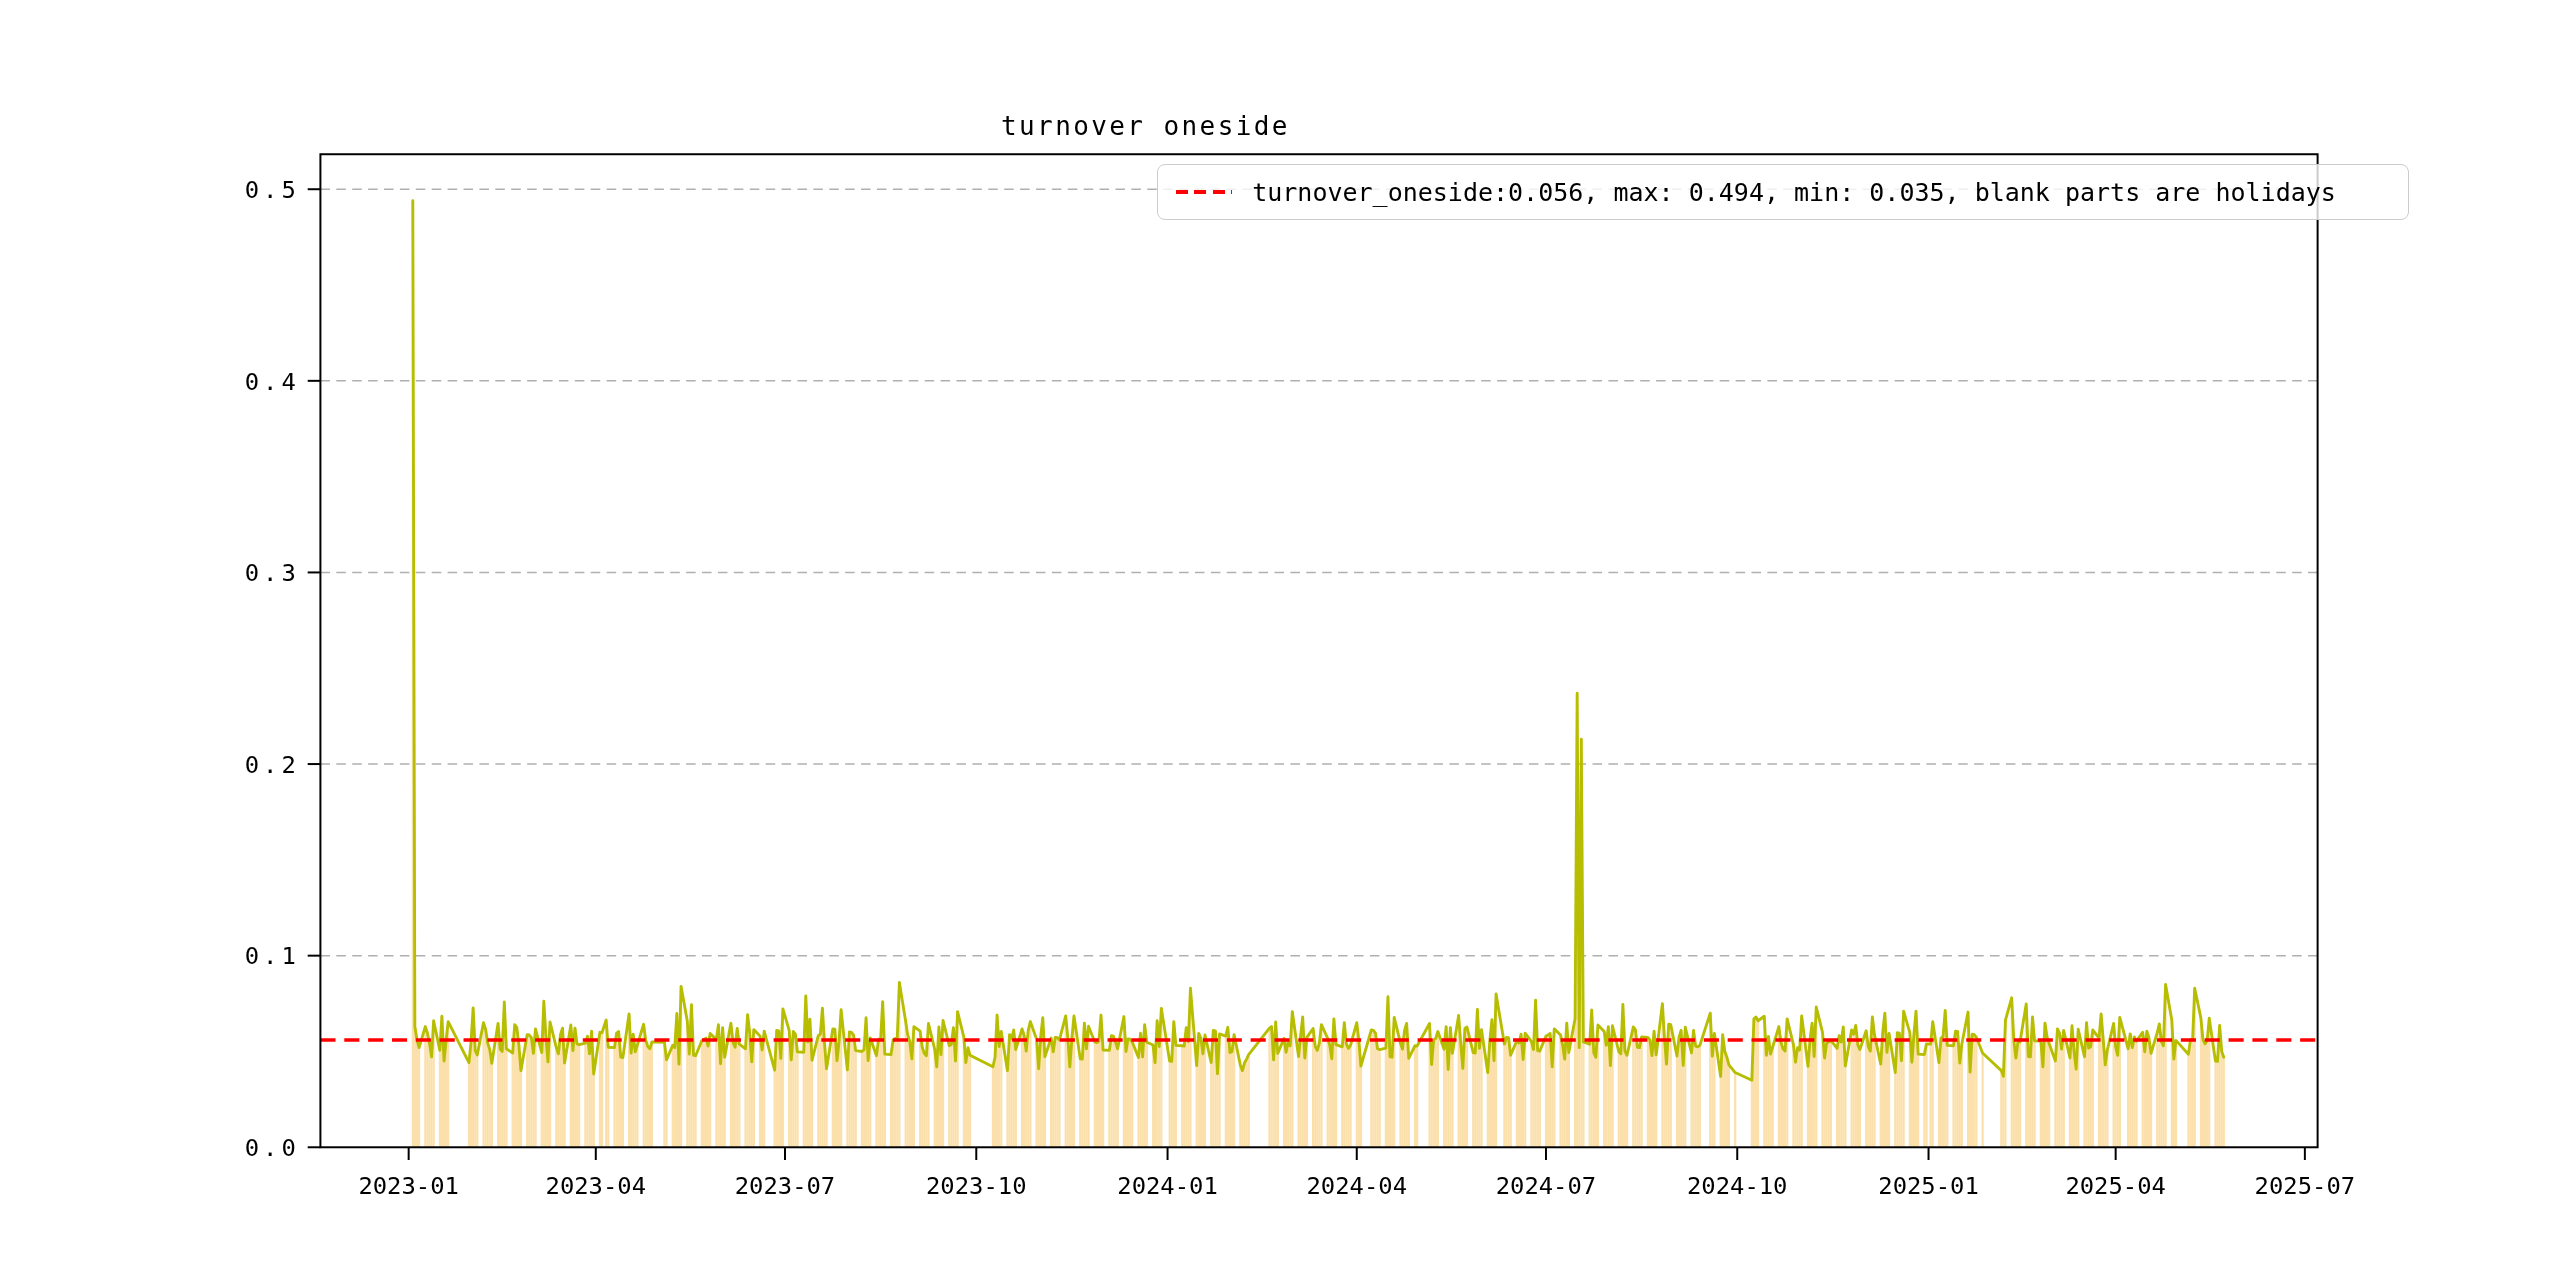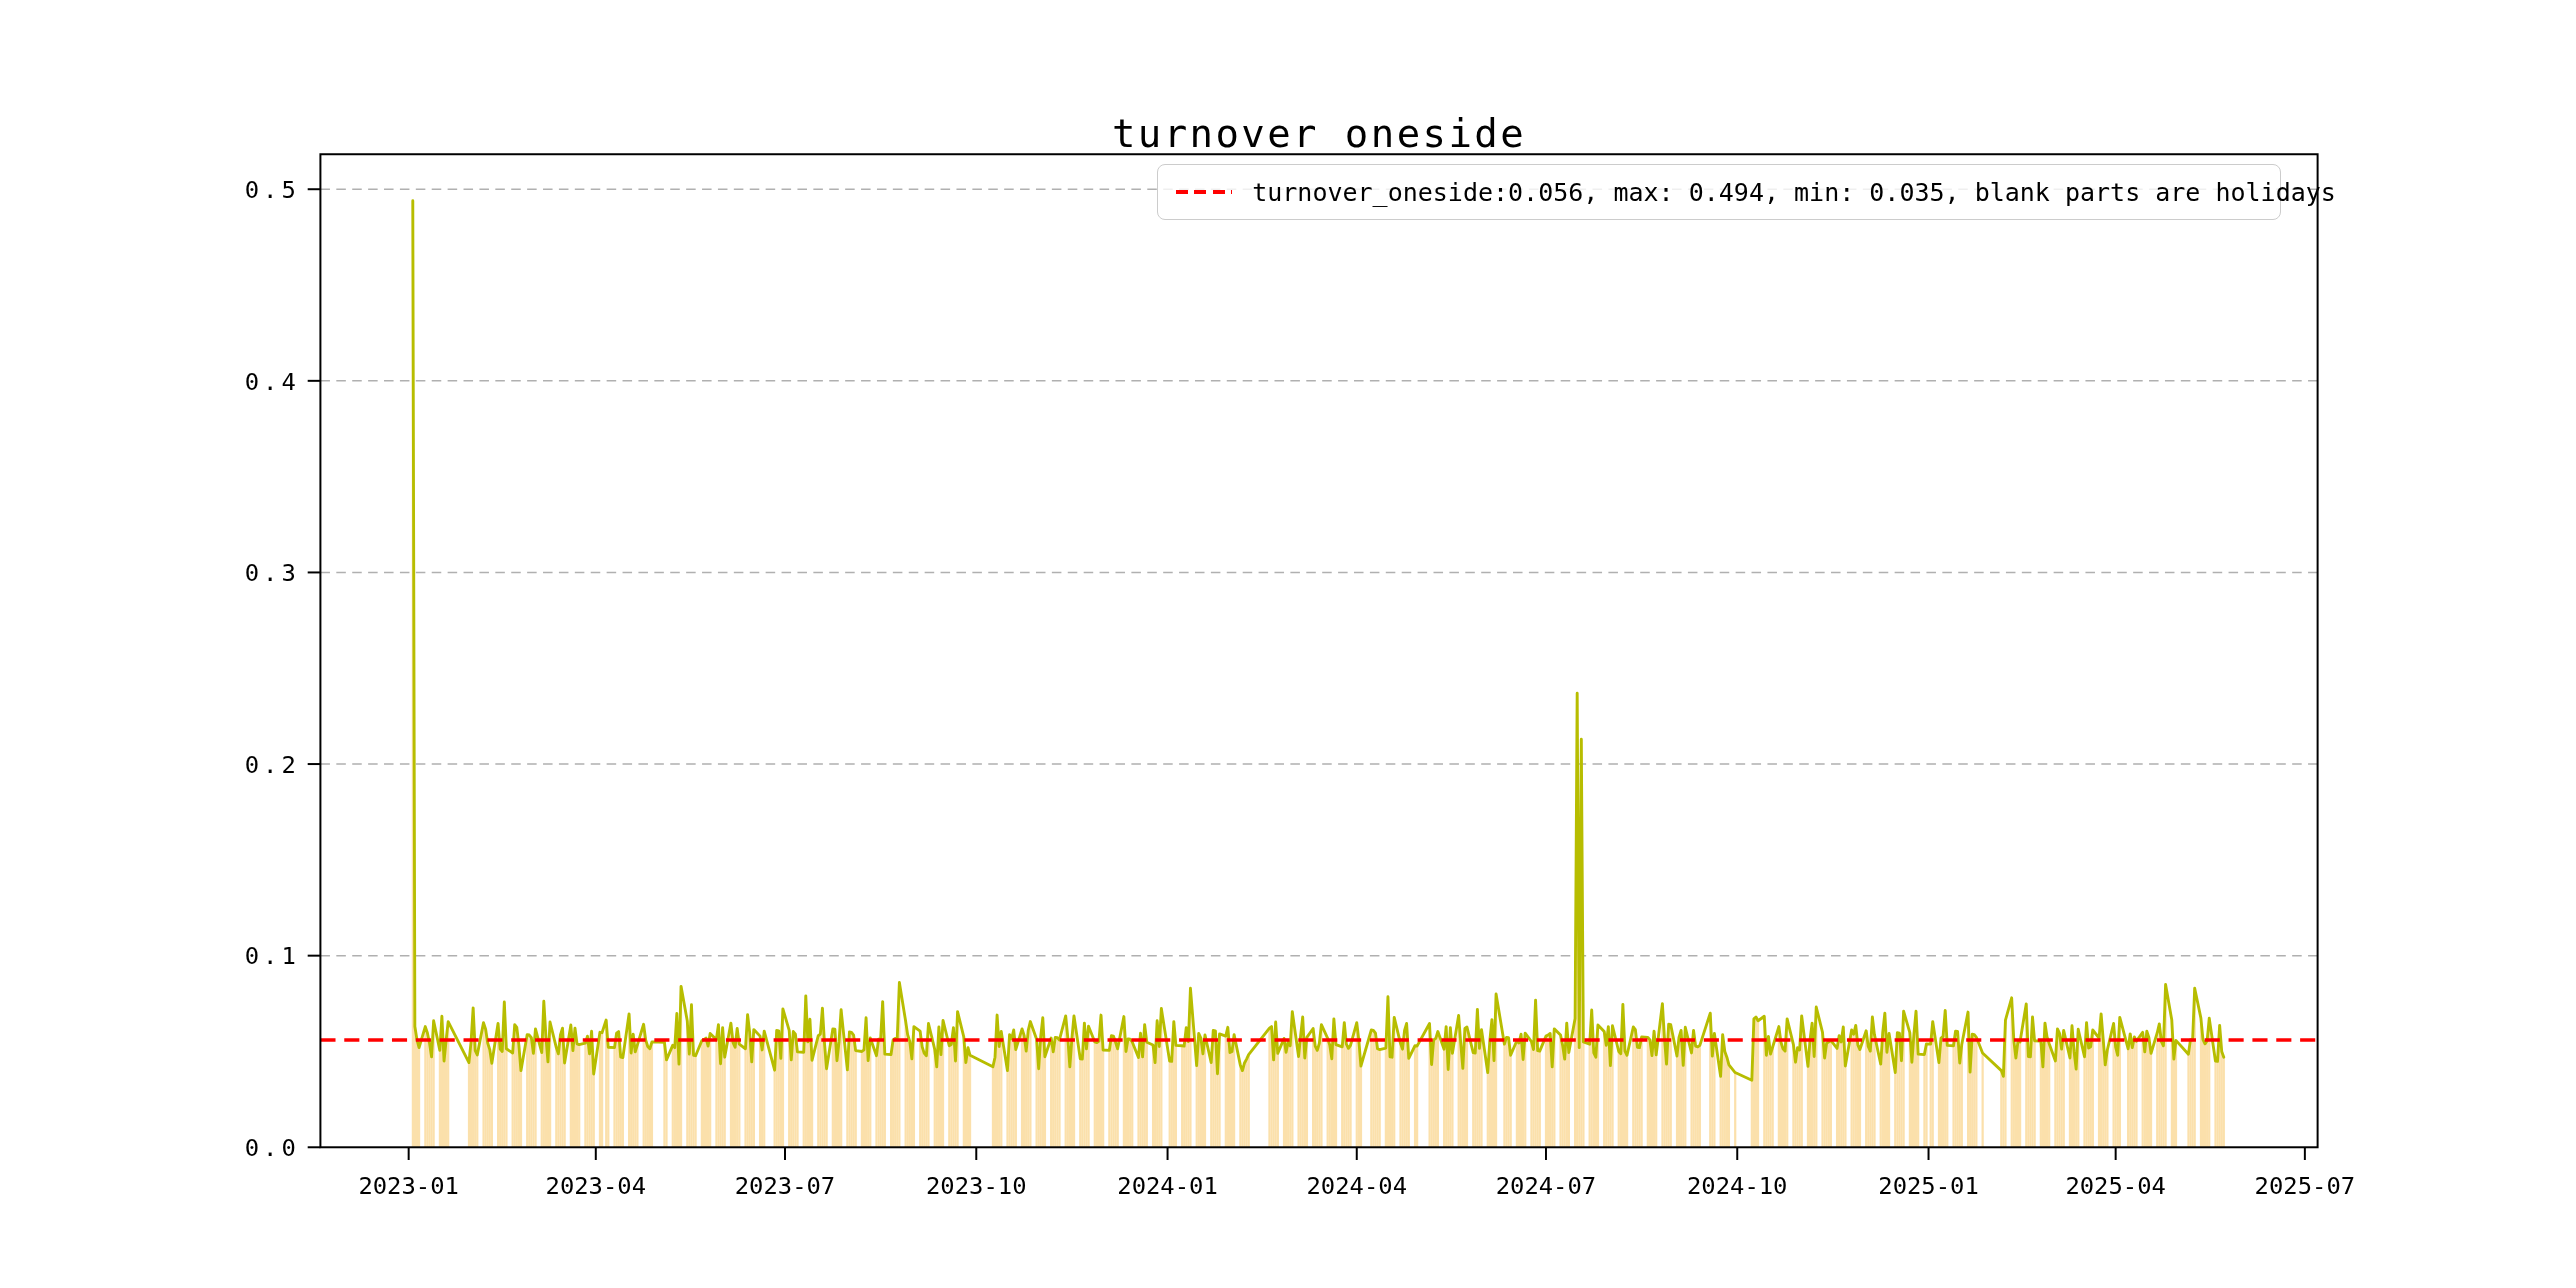--- a/index.html
+++ b/index.html
@@ -1,21 +1,21 @@
 <!DOCTYPE html>
 <html style="font-size:12.7px"><head>
 <meta charset="utf-8">
 <style>
   html,body{margin:0;padding:0;background:#ffffff;}
   #figure{position:relative;width:2576px;height:1288px;background:#ffffff;overflow:hidden;
           font-family:"DejaVu Sans Mono","Liberation Mono",monospace;}
   #plot-svg{position:absolute;left:0;top:0;width:2576px;height:1288px;}
-  #chart-title{position:absolute;left:1001px;top:111px;width:636px;text-align:center;
-               font-size:39px;letter-spacing:2.4px;color:#000;}
-  #legend{position:absolute;left:1157px;top:164px;width:1124px;height:56px;
+  #chart-title{position:absolute;left:1001px;top:111px;width:636px;
+               font-size:26px;letter-spacing:2.4px;color:#000;}
+  #legend{position:absolute;left:1157px;top:164px;width:1252px;height:56px;
           box-sizing:border-box;border:1.6px solid #cccccc;border-radius:8px;
           background:rgba(255,255,255,0.8);display:flex;align-items:center;}
   #legend .dash-sample{display:inline-block;width:56px;height:4px;margin-left:17.5px;flex:0 0 auto;
           background:repeating-linear-gradient(90deg,#ff0000 0px,#ff0000 12px,transparent 12px,transparent 18.3px);}
   #legend .legend-text{margin-left:20.7px;font-size:25px;color:#000;white-space:nowrap;}
 </style>
 </head>
 <body>
 
 <div id="figure">

